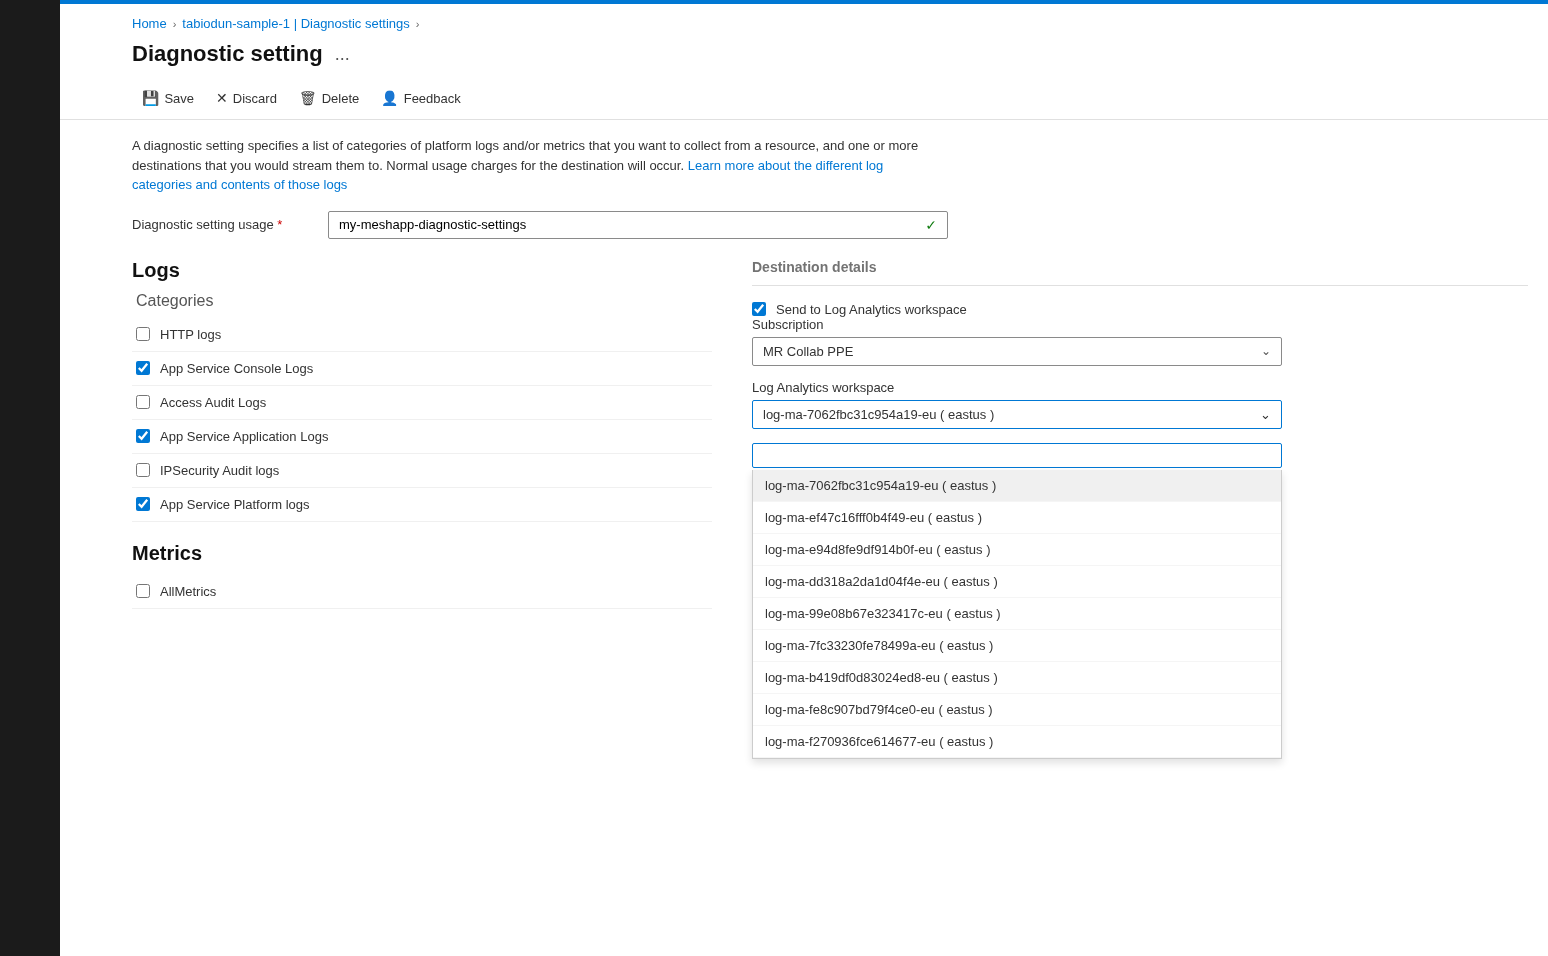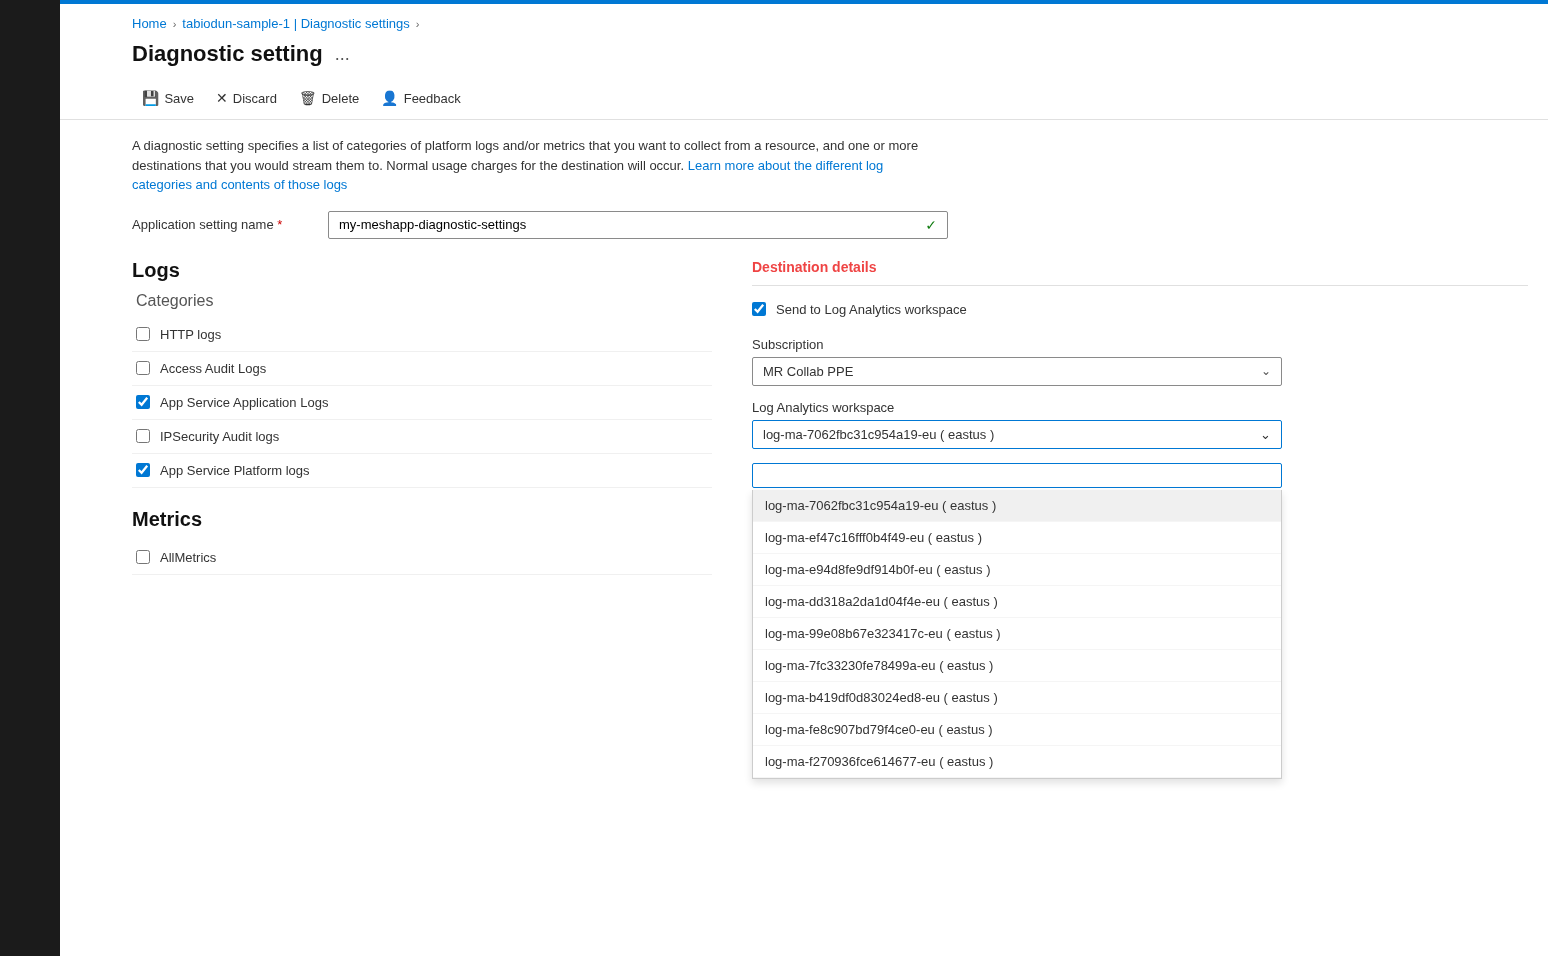--- a/index.html
+++ b/index.html
@@ -37,23 +37,23 @@
     .section-title { font-size: 20px; font-weight: 600; color: #111; margin-bottom: 10px; }
     .categories-title { font-size: 16px; color: #555; margin-bottom: 8px; padding-left: 4px; }
 
     .checkbox-row { display: flex; align-items: center; gap: 10px; padding: 9px 4px; border-bottom: 1px solid #f0f0f0; }
     .checkbox-row input[type="checkbox"] { width: 14px; height: 14px; accent-color: #0078d4; cursor: pointer; }
     .checkbox-label { font-size: 13px; color: #333; }
 
     .metrics-section { margin-top: 20px; }
 
     .destination-section { flex: 1; }
-    .dest-title { font-size: 14px; font-weight: 600; color: #ef4444; margin-bottom: 16px; border-bottom: 1px solid #e0e0e0; padding-bottom: 10px; }
-
-    .dest-option { display: flex; align-items: center; gap: 10px; margin-bottom: 20px; }
+    .dest-title { font-size: 14px; font-weight: 600; color: #737373; margin-bottom: 16px; border-bottom: 1px solid #e0e0e0; padding-bottom: 10px; }
+
+    .dest-option { display: flex; align-items: center; gap: 10px; }
     .dest-option input[type="checkbox"] { width: 14px; height: 14px; accent-color: #0078d4; cursor: pointer; }
     .dest-option-label { font-size: 13px; color: #333; font-weight: 500; }
 
     .sub-field { margin-bottom: 14px; padding-left: 0; }
     .sub-field-label { font-size: 13px; color: #333; margin-bottom: 5px; }
     .select-dropdown { display: flex; align-items: center; justify-content: space-between; border: 1px solid #8a8a8a; border-radius: 2px; padding: 6px 10px; width: 530px; background: #fff; cursor: pointer; font-size: 13px; }
     .select-dropdown .chevron { font-size: 12px; color: #555; }
 
     .workspace-dropdown { display: flex; align-items: center; justify-content: space-between; border: 1px solid #0078d4; border-radius: 2px; padding: 6px 10px; width: 530px; background: #fff; cursor: pointer; font-size: 13px; margin-bottom: 0; }
 
@@ -111,38 +111,42 @@
 
   <div class="content">
 
     <p class="description">
       <span>A diagnostic setting specifies a list of categories of platform logs and/or metrics that you want to collect from a resource, and one or more destinations that you would stream them to. Normal usage charges for the destination will occur.</span>
       <a href="#">Learn more about the different log categories and contents of those logs</a>
     </p>
 
     <div class="field-row">
       <span class="field-label">
-        <span>Application setting name</span> <span class="required">*</span>
+        <span>Diagnostic setting usage</span> <span class="required">*</span>
       </span>
       <div class="field-input">
         <input type="text" value="my-meshapp-diagnostic-settings" style="">
         <span class="check-icon">✓</span>
       </div>
     </div>
 
     <div class="two-col">
 
       <div class="logs-section">
         <div class="section-title">Logs</div>
         <div class="categories-title">Categories</div>
 
         <div id="logs-checkboxes">
             <div class="checkbox-row">
               <input type="checkbox" style="">
               <span class="checkbox-label">HTTP logs</span>
+            </div>
+            <div class="checkbox-row">
+              <input type="checkbox" checked="" style="">
+              <span class="checkbox-label">App Service Console Logs</span>
             </div>
             <div class="checkbox-row">
               <input type="checkbox" style="">
               <span class="checkbox-label">Access Audit Logs</span>
             </div>
             <div class="checkbox-row">
               <input type="checkbox" checked="" style="">
               <span class="checkbox-label">App Service Application Logs</span>
             </div>
             <div class="checkbox-row">

